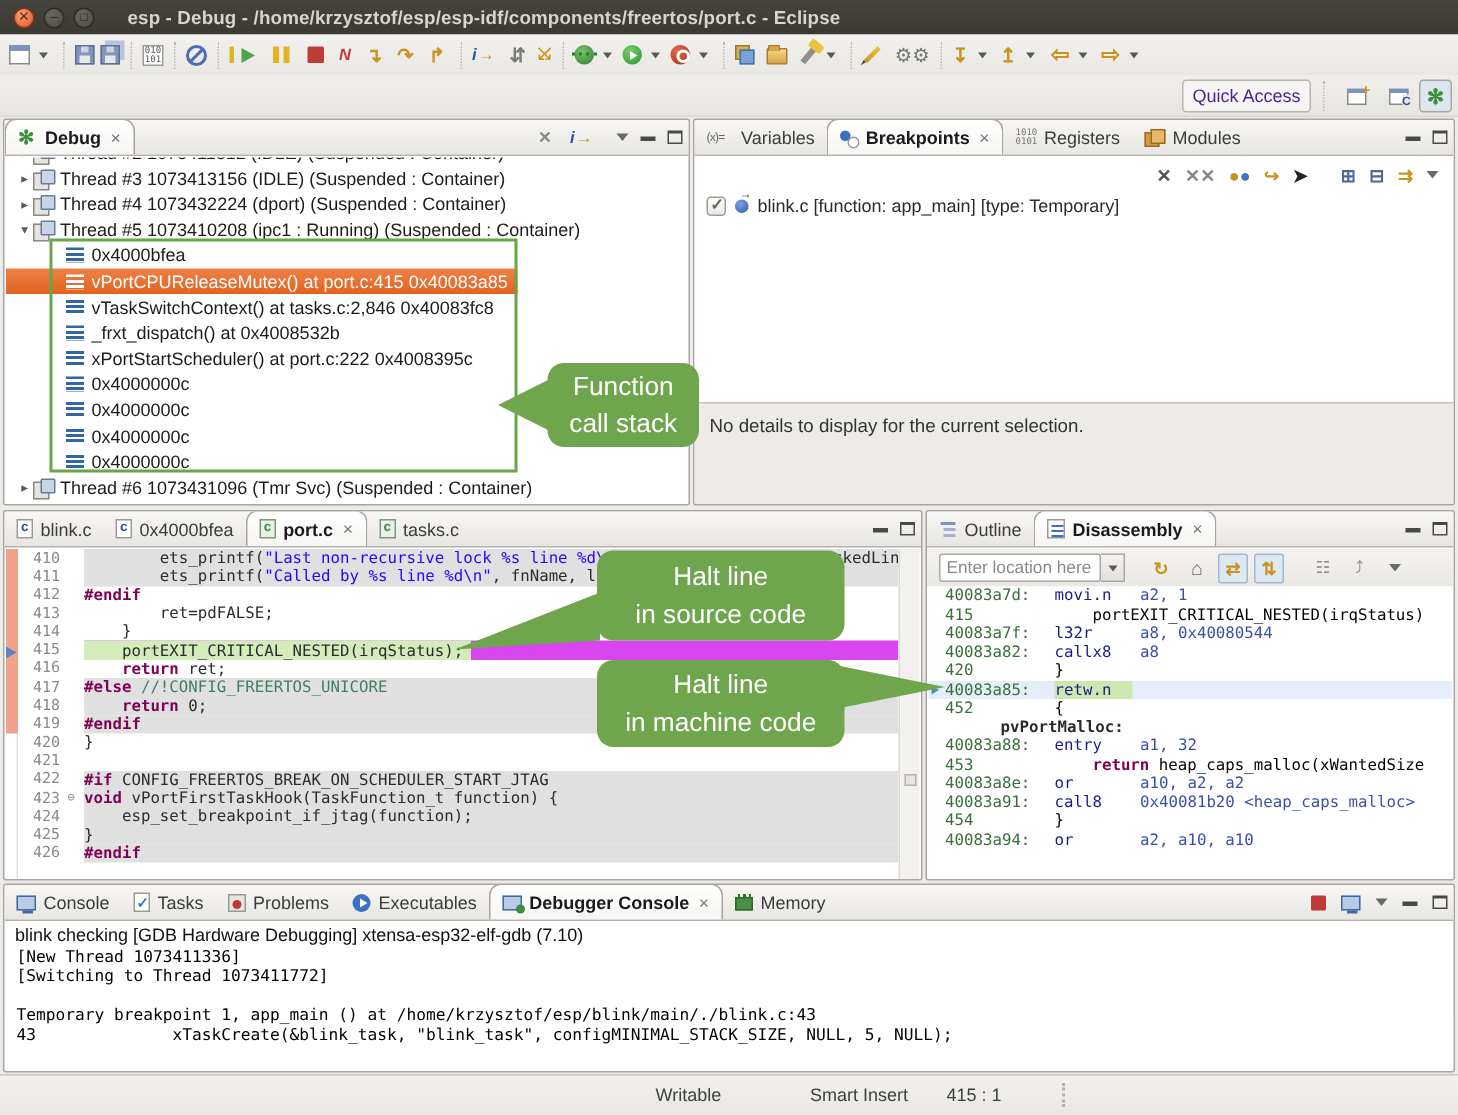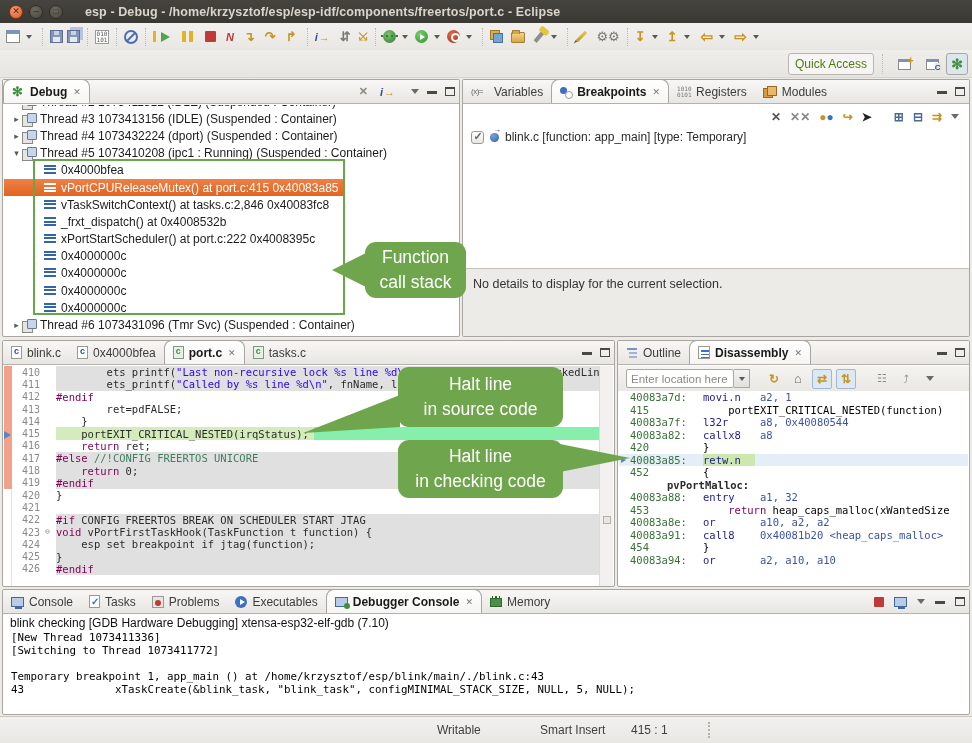--- a/index.html
+++ b/index.html
@@ -46,21 +46,21 @@
 .ic-opentype:before{content:"";position:absolute;left:0;top:0;width:8px;height:8px;background:#D8AF4A;border:1px solid #9a7b27}
 .ic-opentype:after{content:"";position:absolute;right:0;bottom:0;width:8px;height:8px;background:#77A4D8;border:1px solid #47719E}
 .ic-folder{width:14px;height:11px;background:linear-gradient(#F2D38C,#D9A741);border:1px solid #A5803A;border-radius:1px;position:relative;margin-top:2px}
 .ic-folder:before{content:"";position:absolute;left:0;top:-3px;width:6px;height:3px;background:#D9A741;border:1px solid #A5803A;border-bottom:0;border-radius:1px 1px 0 0}
 .ic-flash{width:4px;height:12px;background:#8E8E8A;position:relative;transform:rotate(40deg);margin:0 4px}
 .ic-flash:before{content:"";position:absolute;left:-3px;top:-5px;width:10px;height:6px;background:#E8C43C;border-radius:2px}
 .ic-pencil{width:3px;height:13px;background:linear-gradient(#E8C43C,#C89A25);transform:rotate(45deg);position:relative;margin:0 5px}
 .ic-pencil:after{content:"";position:absolute;left:0;bottom:-4px;width:0;height:0;border-left:1.5px solid transparent;border-right:1.5px solid transparent;border-top:4px solid #5a4a1a}
 .ic-gear{color:#7a7a75;font-size:13px;line-height:1}
 
-#qa{position:absolute;left:788px;top:3px;width:86px;height:22px;border:1px solid #B9B6B0;border-radius:3px;background:#F6F5F3;color:#4d7c0f;font-size:12px;display:flex;align-items:center;justify-content:center}
+#qa{position:absolute;left:788px;top:3px;width:86px;height:22px;border:1px solid #B9B6B0;border-radius:3px;background:#F6F5F3;color:#4c1d95;font-size:12px;display:flex;align-items:center;justify-content:center}
 #persp-sep{position:absolute;left:882px;top:4px;height:20px;border-left:1px dotted #BDBAB4}
 .persp{position:absolute;top:3px;width:22px;height:22px;display:flex;align-items:center;justify-content:center}
 .persp.pressed{border:1px solid #A9A6A0;border-radius:3px;background:#DDE6EE}
 .ic-winplus{width:13px;height:11px;border:1px solid #8a8a85;background:#fff;border-top:3px solid #7E93BC;position:relative}
 .ic-winplus:after{content:"+";position:absolute;right:-4px;top:-7px;color:#C8941F;font-weight:bold;font-size:10px}
 .ic-winc{width:13px;height:11px;border:1px solid #8a8a85;background:#fff;border-top:3px solid #7E93BC;position:relative}
 .ic-winc:after{content:"C";position:absolute;right:-3px;bottom:-3px;color:#2B4FA3;font-weight:bold;font-size:8px;background:#E8E6E2}
 .ic-debugpersp{color:#3E8E3E;font-size:14px;line-height:1;font-weight:bold}
 
 .panel{position:absolute;background:#fff;border:1px solid #A9A6A1;border-radius:2px;overflow:hidden}
@@ -133,24 +133,24 @@
 #ed-body{position:absolute;left:1px;right:1px;top:25px;bottom:0;background:#fff;font-family:"DejaVu Sans Mono",monospace;font-size:10.5px}
 #marker-bar{position:absolute;left:0;top:0;width:8px;bottom:0;background:#fff;border-right:1px solid #E4E2DE}
 #marker-salmon{position:absolute;left:0;top:0;width:8px;height:123px;background:#F0A28A}
 #ed-ip{position:absolute;left:0px;top:65px;width:0;height:0;border-left:7px solid #5B84C4;border-top:4px solid transparent;border-bottom:4px solid transparent;z-index:3}
 #ed-lines{position:absolute;left:9px;top:0;right:14px;bottom:0;overflow:hidden}
 .cl{height:12.3px;display:flex;align-items:center;white-space:pre}
 .cl .ln{width:32px;text-align:right;color:#8a8a8a;padding-right:5px;flex:none;background:#fff;font-size:10px}
 .cl .fold{width:11px;flex:none;background:#fff;color:#8a8a8a;font-size:8px;line-height:1;position:relative}
 .cl .body{flex:1;height:100%;display:flex;align-items:center}
 .cl .body.bg-gray{background:#E0E0E0}
-.cl .body.bg-halt{background:#86efac}
+.cl .body.bg-halt{background:#d946ef}
 .cl .body .ctext{height:100%;display:flex;align-items:center}
 .cl .body.bg-halt .ctext{background:#D4EBBB;padding-right:5px}
-.seg-k{color:#7F0055;font-weight:normal}
+.seg-k{color:#7F0055;font-weight:bold}
 .seg-s{color:#2A00FF}
 .seg-c{color:#3F7F5F}
 #ed-overview{position:absolute;right:0;top:0;width:14px;bottom:0;background:#F2F1EF;border-left:1px solid #DDDBD7}
 #ed-overview .ov1{position:absolute;left:3px;top:150px;width:8px;height:8px;border:1px solid #B5B2AD;background:#E8E6E2}
 
 #dis-toolbar{position:absolute;left:0;right:0;top:25px;height:25px;background:linear-gradient(#F4F3F1,#EAE8E4);display:flex;align-items:center;padding-left:8px;gap:4px}
 #dis-loc{width:108px;height:19px;border:1px solid #ABA8A2;background:#fff;color:#8a8a85;font-size:11.5px;display:flex;align-items:center;padding-left:4px;overflow:hidden;white-space:nowrap;border-radius:2px}
 .dis-dd{width:16px;height:19px;border:1px solid #ABA8A2;border-left:0;background:linear-gradient(#F4F3F1,#E2E0DC);display:flex;align-items:center;justify-content:center;margin-left:-4px}
 .dtb{width:20px;height:20px;display:flex;align-items:center;justify-content:center}
 .dtb.pressed{border:1px solid #A0B8D0;background:#DCE8F4;border-radius:2px}
@@ -563,21 +563,21 @@
       </div>
     <div class="dtb">
         <span style="color:#8a8a85;font-size:11px">⤴</span>
       </div>
     <div class="dtb">
         <span class="vmenu"></span>
       </div>
   </div>
   <div id="dis-body">
       <div class="drow"><span class="daddr">40083a7d:</span><span class="dmn">movi.n</span><span class="dops">a2, 1</span></div>
-      <div class="drow"><span class="daddr">415</span><span class="dsrc"><span>    portEXIT_CRITICAL_NESTED(function)</span></span></div>
+      <div class="drow"><span class="daddr">415</span><span class="dsrc"><span>    portEXIT_CRITICAL_NESTED(irqStatus)</span></span></div>
       <div class="drow"><span class="daddr">40083a7f:</span><span class="dmn">l32r</span><span class="dops">a8, 0x40080544</span></div>
       <div class="drow"><span class="daddr">40083a82:</span><span class="dmn">callx8</span><span class="dops">a8</span></div>
       <div class="drow"><span class="daddr">420</span><span class="dsrc"><span>}</span></span></div>
       <div class="drow hl"><span class="dis-ip"></span><span class="daddr">40083a85:</span><span class="dmn"><span class="mnhl">retw.n</span></span><span class="dops"></span></div>
       <div class="drow"><span class="daddr">452</span><span class="dsrc"><span>{</span></span></div>
       <div class="drow"><span class="dlabel">pvPortMalloc:</span></div>
       <div class="drow"><span class="daddr">40083a88:</span><span class="dmn">entry</span><span class="dops">a1, 32</span></div>
       <div class="drow"><span class="daddr">453</span><span class="dsrc"><span>    </span><span class="seg-k">return</span><span> heap_caps_malloc(xWantedSize</span></span></div>
       <div class="drow"><span class="daddr">40083a8e:</span><span class="dmn">or</span><span class="dops">a10, a2, a2</span></div>
       <div class="drow"><span class="daddr">40083a91:</span><span class="dmn">call8</span><span class="dops">0x40081b20 &lt;heap_caps_malloc&gt;</span></div>
@@ -651,17 +651,17 @@
 <div class="callout" id="co-src">
   <div>Halt line</div>
     <div>in source code</div>
 </div>
 <svg class="co-arrow" width="100" height="40" style="left:303px;top:395px">
   <polygon points="0,38 97,0 97,32" fill="#6FA54D"></polygon>
 </svg>
 
 <div class="callout" id="co-mc">
   <div>Halt line</div>
-    <div>in checking code</div>
+    <div>in machine code</div>
 </div>
 <svg class="co-arrow" width="70" height="30" style="left:560px;top:444px">
   <polygon points="70,14 0,0 0,28" fill="#6FA54D"></polygon>
 </svg>
 
 </body></html>

